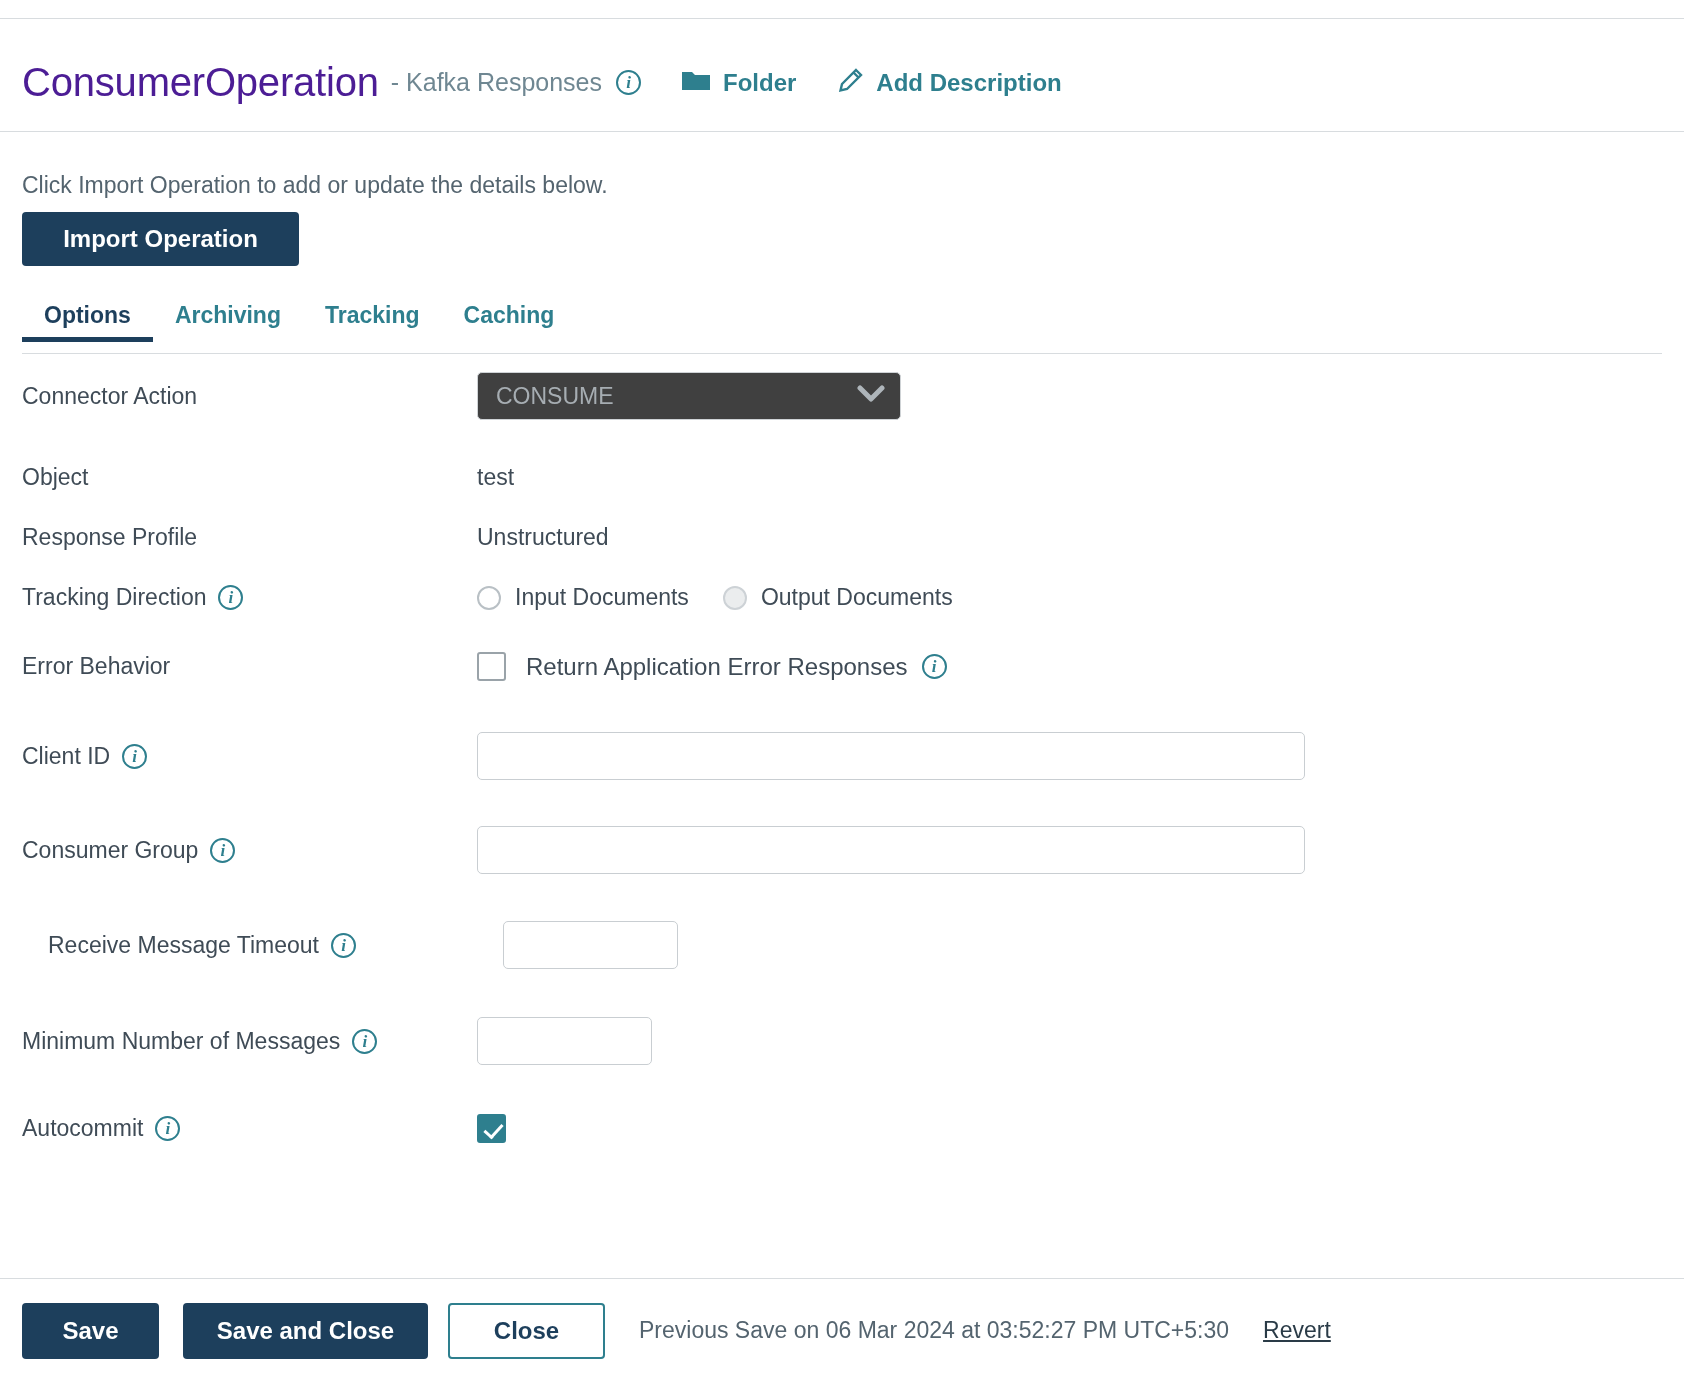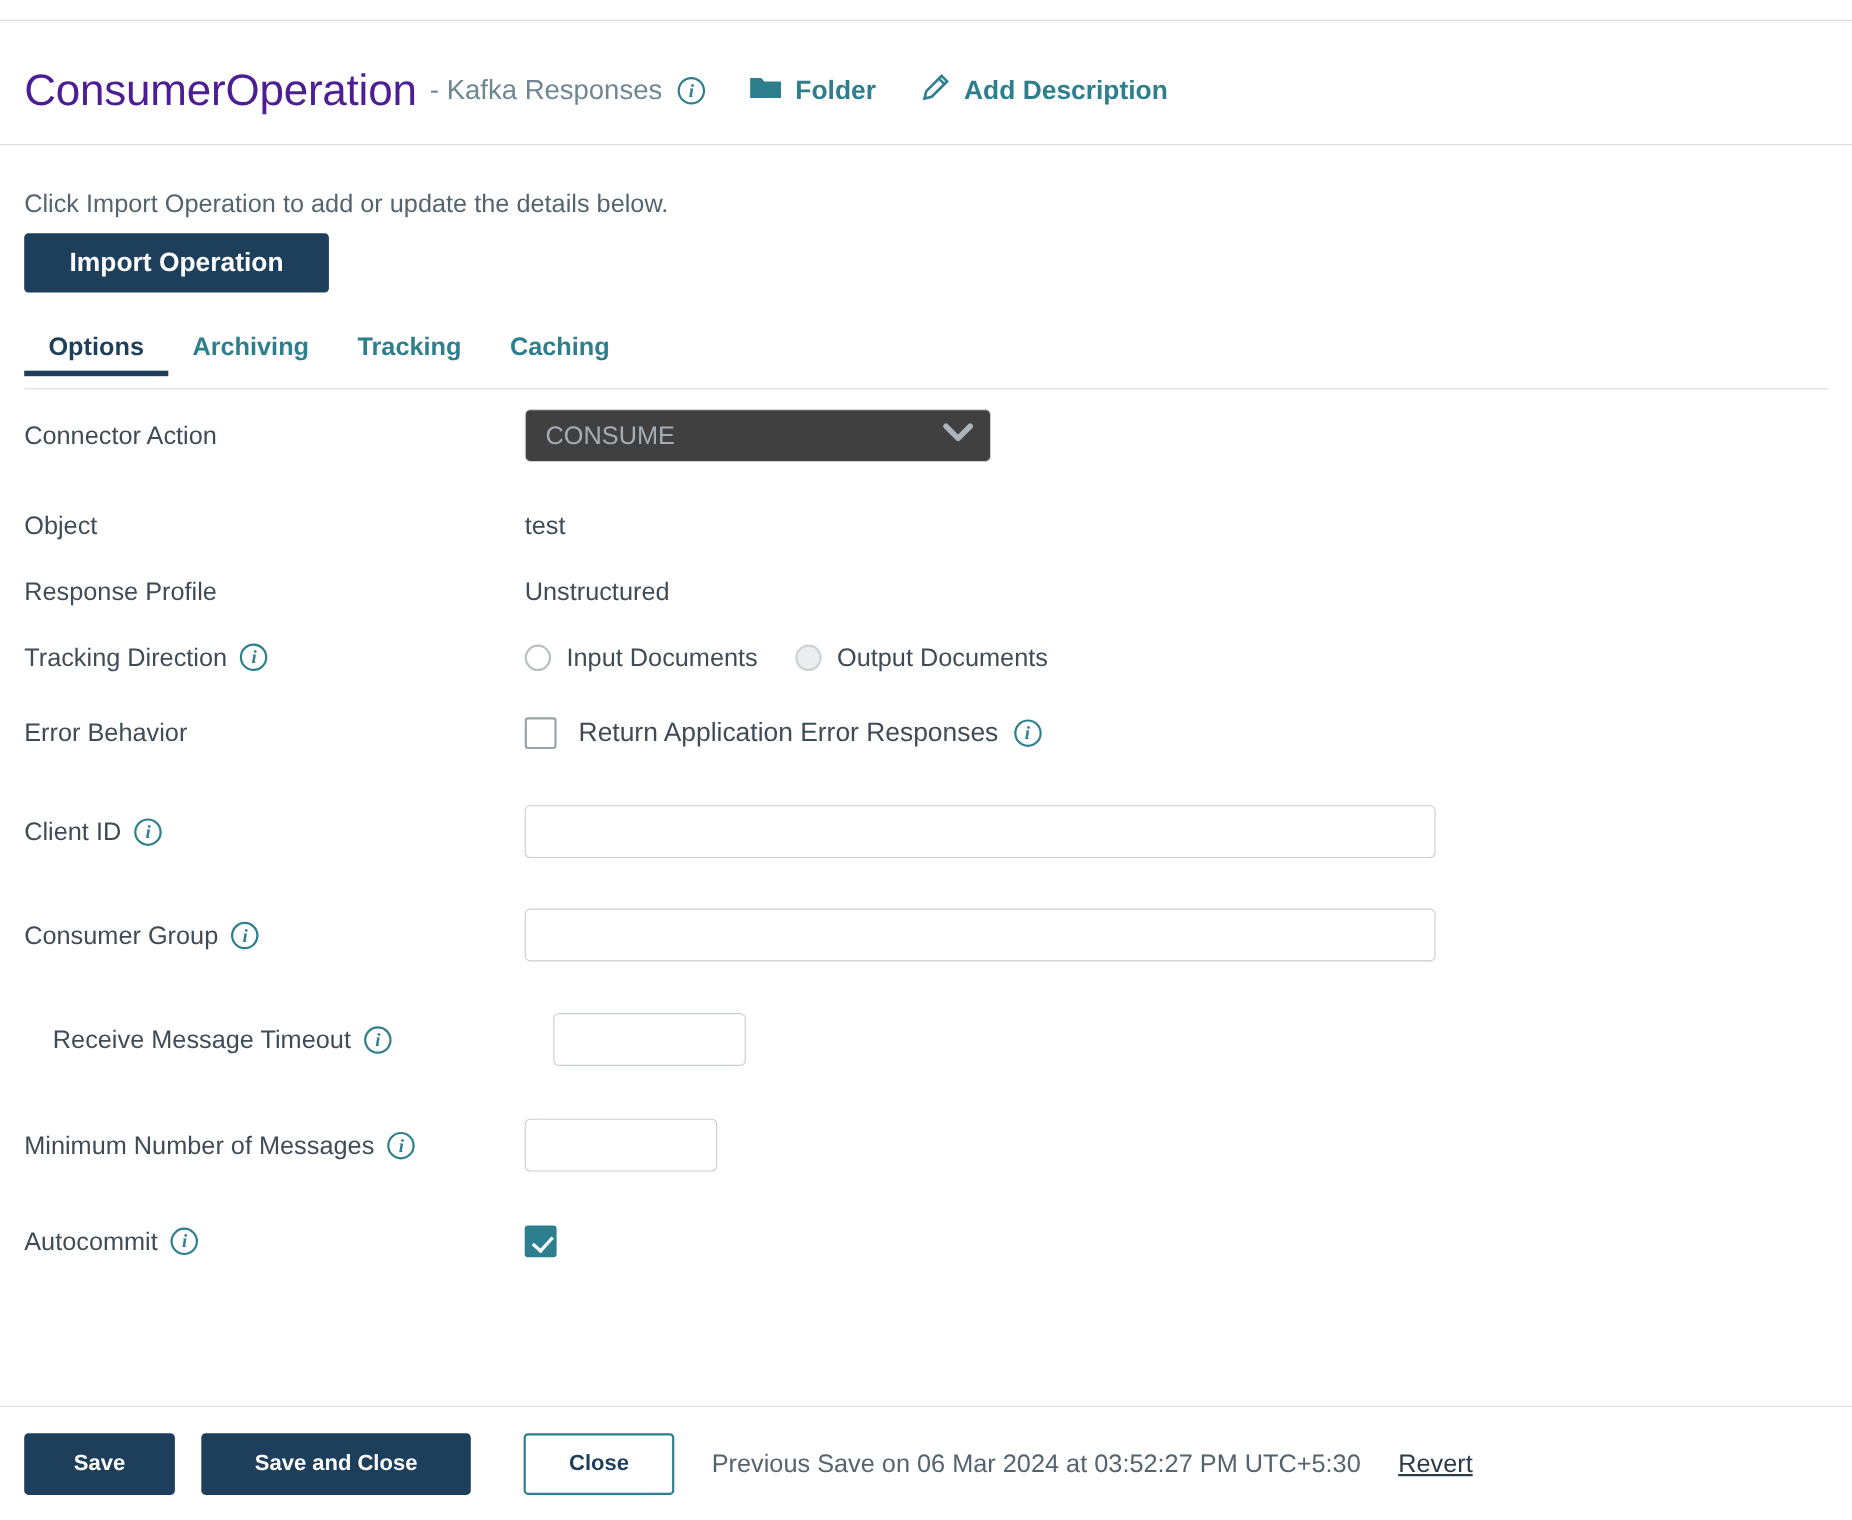--- a/index.html
+++ b/index.html
@@ -259,35 +259,35 @@
     left: 0; right: 0; bottom: 0;
     height: 104px;
     border-top: 1px solid #d8dcdf;
     display: flex;
     align-items: center;
     padding-left: 22px;
   }
   .btn {
     height: 56px;
     border-radius: 4px;
-    font-size: 20px;
+    font-size: 24px;
     font-weight: 700;
     font-family: "Liberation Sans", sans-serif;
     cursor: pointer;
     display: flex;
     align-items: center;
     justify-content: center;
     border: none;
   }
   .btn-primary { background: #1d3f5c; color: #ffffff; }
   .btn-save { width: 137px; }
   .btn-save-close { width: 245px; margin-left: 24px; }
   .btn-close {
-    width: 137px;
-    margin-left: 48px;
+    width: 157px;
+    margin-left: 20px;
     background: #ffffff;
     color: #1d3f5c;
     border: 2px solid #2e7f8e;
   }
   .prev-save {
     font-size: 23px;
     color: #54646f;
     margin-left: 34px;
     white-space: nowrap;
   }

